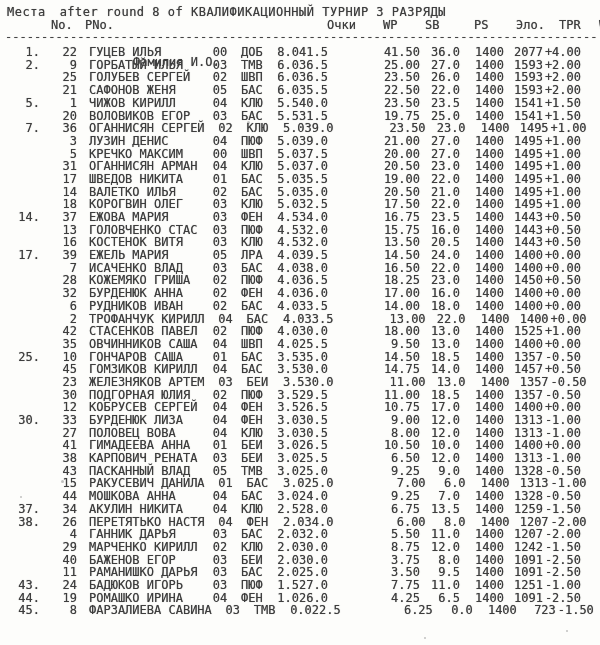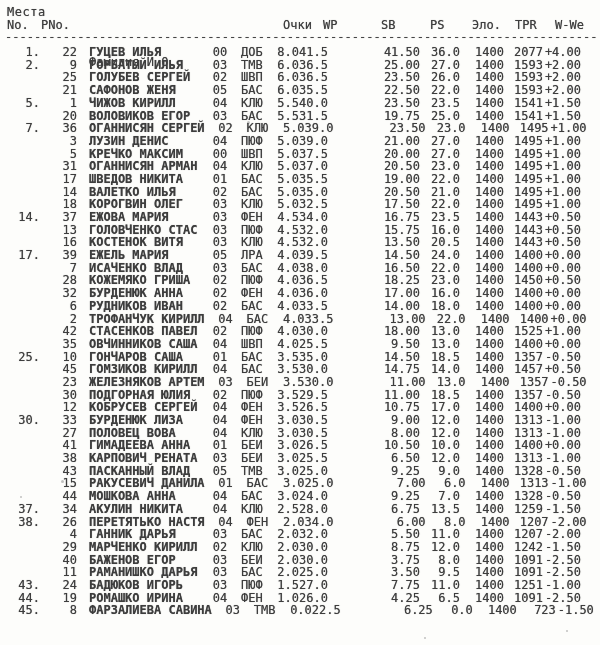--- a/index.html
+++ b/index.html
@@ -10,56 +10,57 @@
     font-family:"DejaVu Sans Mono","Liberation Mono",monospace;
     font-size:12px;color:#3d3d3d;
     padding-top:6px;overflow:hidden;
     text-shadow:0 0 0.7px rgba(90,90,90,0.85);
   }
   .line{display:flex;height:12.7px;line-height:12.7px;white-space:pre;padding-left:3px;box-sizing:border-box;}
   .cell{flex:0 0 auto;box-sizing:border-box;overflow:visible;}
   
   .c1{width:38px;text-align:right;padding-right:1px;}
   .c2{width:36px;text-align:right;}
-  .c3{min-width:122px;padding-left:12px;text-align:left;font-weight:bold;}
+  .c3{min-width:122px;padding-left:12px;text-align:left;}
   .c4{width:42px;text-align:center;}
   .c5{width:36px;text-align:left;}
   .c6{width:22px;text-align:right;}
   .c7{width:61px;text-align:left;}
   .c8{width:60px;text-align:right;}
   .c9{width:40px;text-align:right;}
   .c10{width:44px;text-align:right;}
   .c11{width:39px;text-align:right;}
   .c12{width:38px;text-align:right;}
   
-  .h1{width:38px;padding-left:4px;}
+  .h1{width:38px;padding-left:4px;margin-left:44px;}
   .h2{width:36px;}
   .h3{width:122px;padding-left:12px;margin-top:37px;}
   .h4{width:42px;}
   .h5{width:36px;}
   .h6{width:22px;padding-left:6px;}
-  .h7{width:61px;padding-left:24px;}
+  .h7{width:61px;padding-left:40px;}
   .h8{width:60px;padding-left:21px;}
   .h9{width:40px;padding-left:10px;}
   .h10{width:44px;padding-left:12px;}
   .h11{width:39px;padding-left:11px;}
   .h12{width:38px;padding-left:12px;}
   .title-line .t1{margin-left:4px;letter-spacing:0.5px;}
   .title-line .t2{margin-left:14px;letter-spacing:0.5px;}
   .sep{height:12.7px;line-height:12.7px;white-space:nowrap;overflow:hidden;padding-left:5px;letter-spacing:0;color:#454545;}
   .rows{margin-top:2px;}
   .speck{position:absolute;background:rgba(40,40,40,0.28);border-radius:50%;}
 </style>
 </head>
 <body>
 
 <div class="page">
 
   <div class="line title-line">
     <span class="t1">Места</span>
+    <span class="t2">after round 8 of КВАЛИФИКАЦИОННЫЙ ТУРНИР 3 РАЗРЯДЫ</span>
   </div>
 
   <div class="line">
     <span class="cell h1">No.</span>
     <span class="cell h2">PNo.</span>
     <span class="cell h3">Фамилия И.О.</span>
     <span class="cell h4"></span>
     <span class="cell h5"></span>
     <span class="cell h6">Очки</span>
     <span class="cell h7">WP</span>

